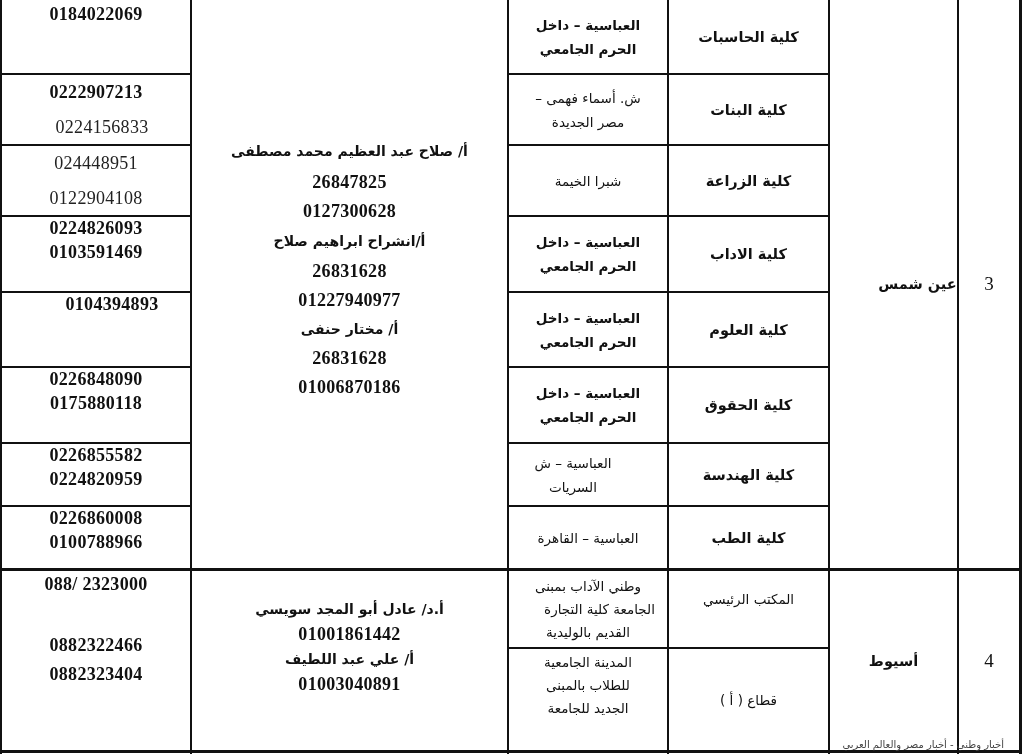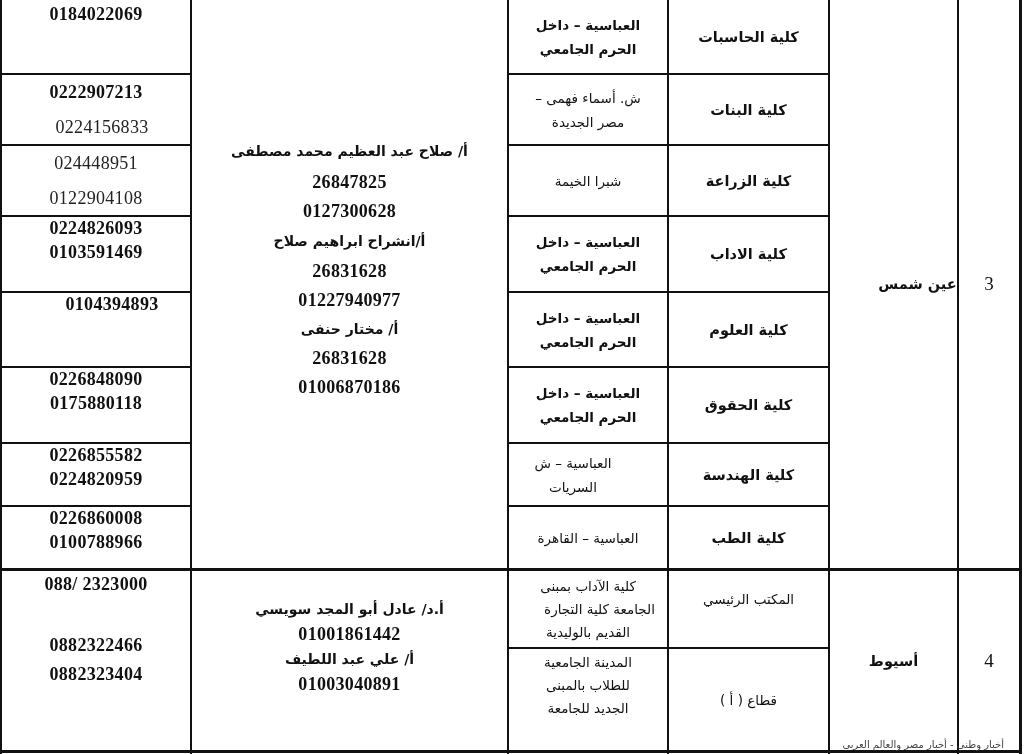--- a/index.html
+++ b/index.html
@@ -169,21 +169,21 @@
     <span class="ar fac">أسيوط</span>
   </div>
   <div class="cell" style="left:669px;top:571px;width:159px;height:56px;">
     <span class="ar addr">المكتب الرئيسي</span>
     </div>
   <div class="cell" style="left:669px;top:649px;width:159px;height:101px;">
     <span class="ar addr">قطاع ( أ )</span>
     </div>
 
   <div class="cell" style="left:509px;top:571px;width:158px;height:76px;">
-    <span class="ar addr" style="line-height:23px;">كلية الآداب بمبنى</span>
+    <span class="ar addr" style="line-height:23px;">وطني الآداب بمبنى</span>
     <span class="ar addr" style="line-height:23px;margin-left:23px;">الجامعة كلية التجارة</span>
     <span class="ar addr" style="line-height:23px;">القديم بالوليدية</span>
     </div>
   <div class="cell top" style="left:509px;top:651px;width:158px;height:99px;">
     <span class="ar addr" style="line-height:23px;">المدينة الجامعية</span>
     <span class="ar addr" style="line-height:23px;">للطلاب بالمبنى</span>
     <span class="ar addr" style="line-height:23px;">الجديد للجامعة</span>
     </div>
 
   <div class="cell top" style="left:192px;top:596px;width:315px;height:120px;">

